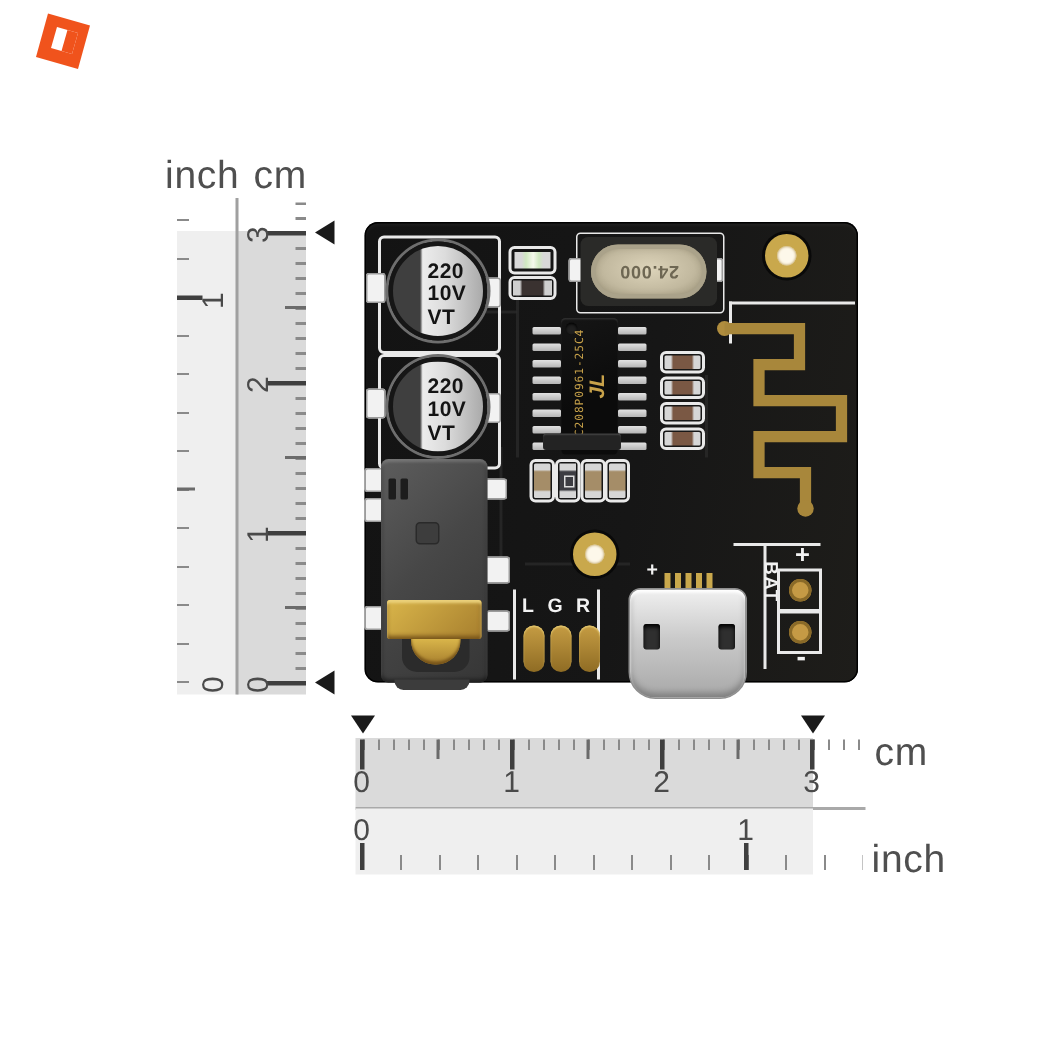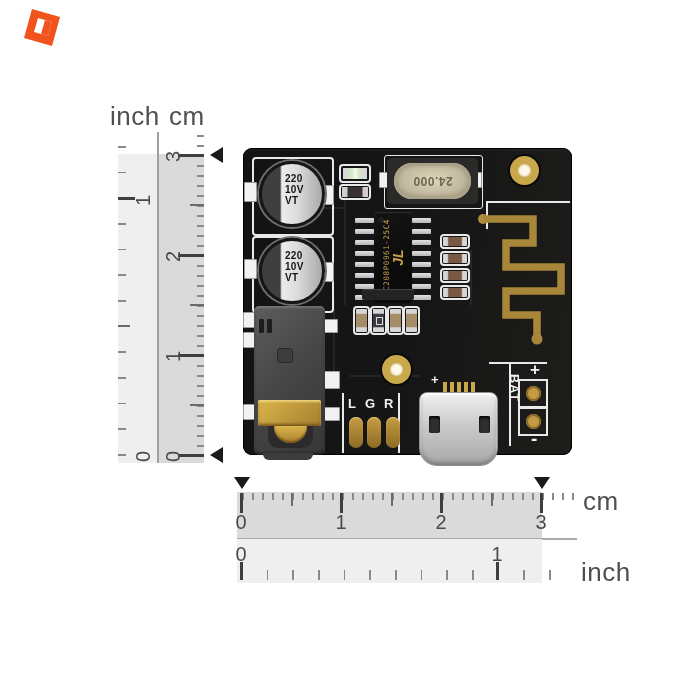--- a/index.html
+++ b/index.html
@@ -21,21 +21,21 @@
   .tri-left{width:0;height:0;border-top:8px solid transparent;border-bottom:8px solid transparent;border-right:13px solid #1a1a1a;}
   .tri-down{width:0;height:0;border-left:8px solid transparent;border-right:8px solid transparent;border-top:12px solid #1a1a1a;}
   
   .pcb{background:linear-gradient(100deg,#131313 0%,#161616 55%,#1e1d1a 100%);
     border-radius:9px;box-shadow:inset 0 0 0 1px #000,inset 0 2px 3px rgba(255,255,255,.06);}
   .trace{background:#2c2c2c;opacity:.7;}
   .silk{border:2px solid #e9e9e9;border-radius:4px;background:transparent;}
   .pad{background:#f2f2f2;border-radius:2px;box-shadow:0 0 0 1px #9c9c9c inset;}
   .cap{border-radius:50%;border:3px solid #161616;box-shadow:0 0 0 2px #6e6e6e;
     background:linear-gradient(to right,#3f3f3f 0 30%,#ececec 33%,#dcdcdc 58%,#aaaaaa 100%);}
-  .cap-text{color:#141414;font-size:10px;font-weight:bold;line-height:1.1;letter-spacing:.3px;}
+  .cap-text{color:#141414;font-size:14px;font-weight:bold;line-height:1.1;letter-spacing:.3px;}
   .hole{border-radius:50%;border:8px solid #c9a84c;background:#fdf8ea;box-shadow:0 0 0 2px #090909,inset 0 0 2px #a57f2c;}
   .gold{background:linear-gradient(135deg,#d9b54a,#a77f2e);}
   .gold-oval{border-radius:7px;background:linear-gradient(180deg,#c59c43,#8f6c24);box-shadow:inset 0 1px 1px #e2c66e;}
   .smd-body-h{background:linear-gradient(90deg,#d6d6d6 0 18%,#7a5844 24% 76%,#d6d6d6 82%);border-radius:1px;}
   .smd-body-v{background:linear-gradient(180deg,#d6d6d6 0 18%,#a58d68 24% 76%,#d6d6d6 82%);border-radius:1px;}
   .ic-pin{background:linear-gradient(180deg,#e2e2e2,#b5b5b5);border-radius:1px;}
   .white-num{color:#f2f2f2;font-weight:bold;}
 </style>
 </head>
 <body>

